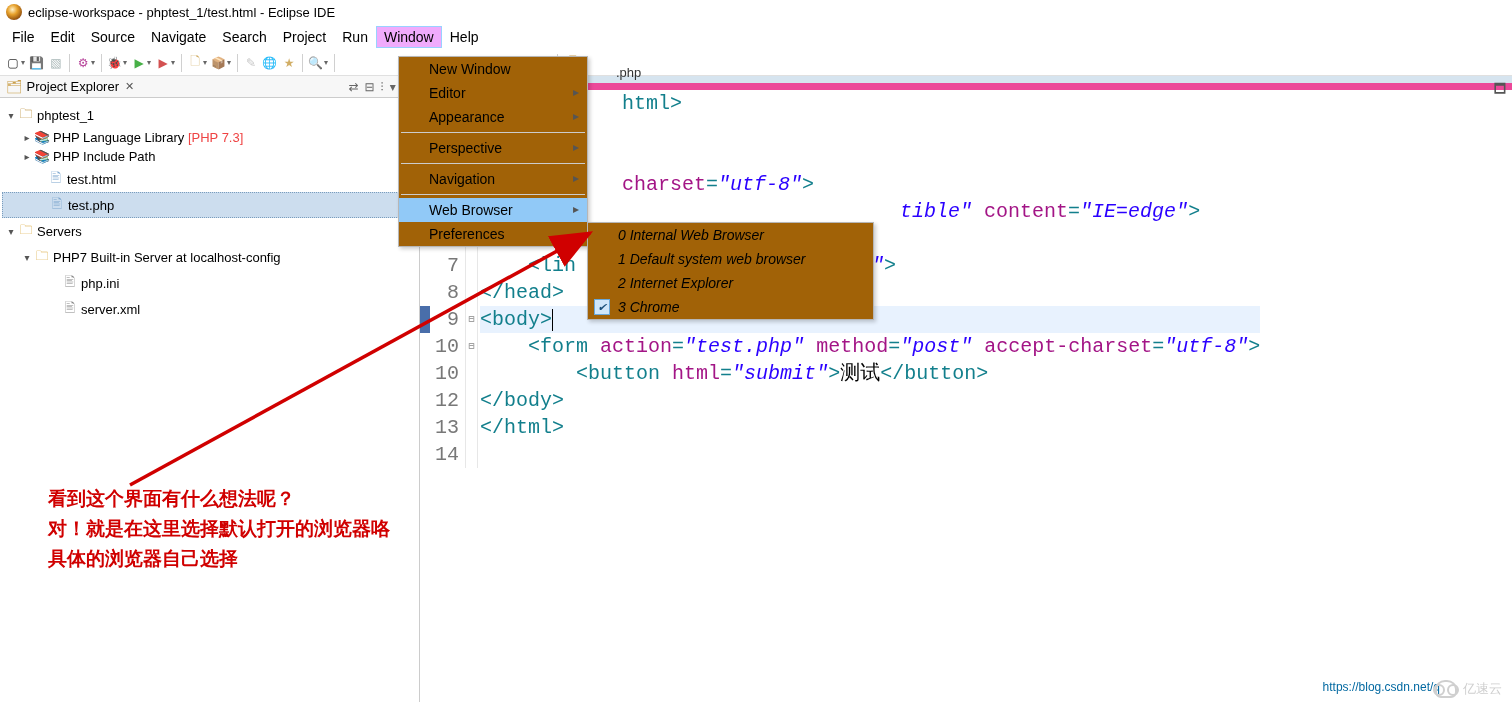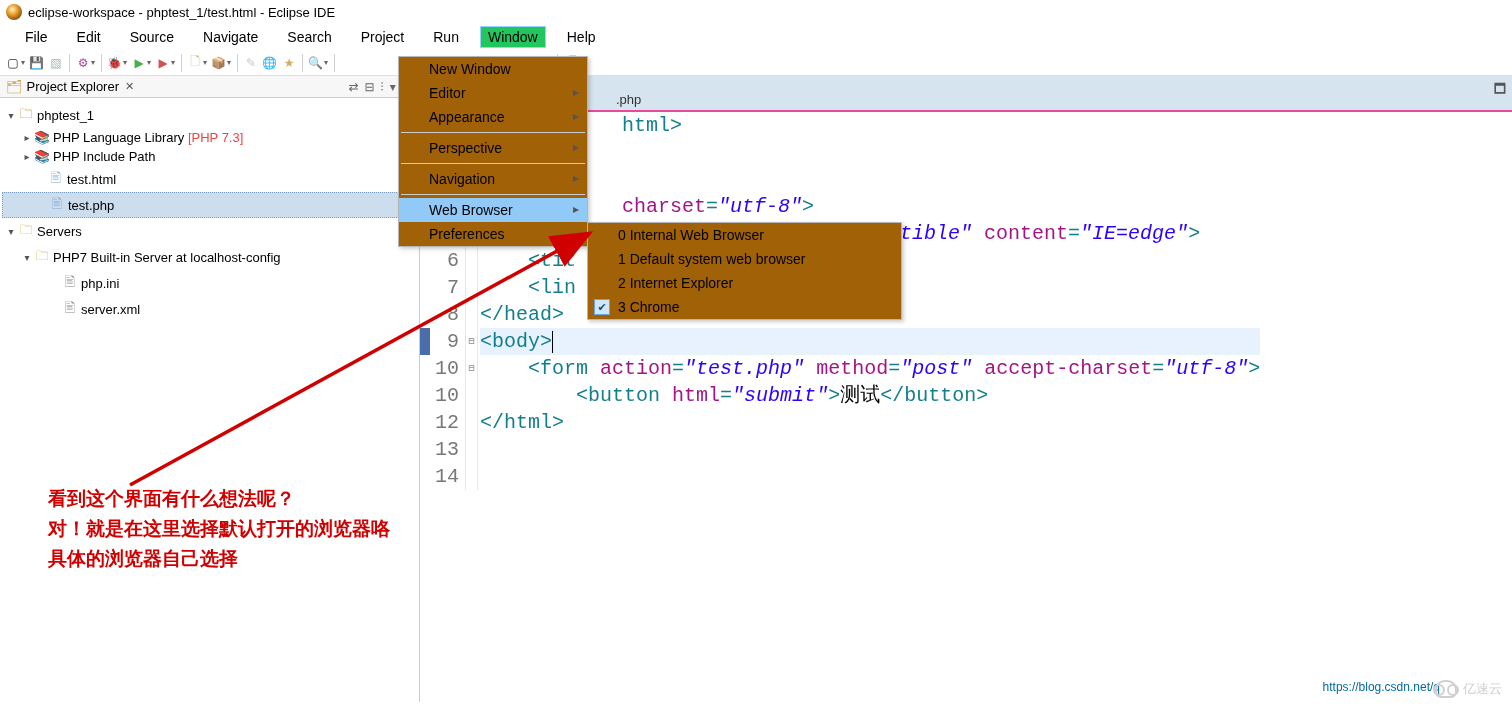--- a/index.html
+++ b/index.html
@@ -27,24 +27,23 @@
   display: inline-block;
 }
 .menu-bar {
   display: flex;
   padding: 2px 4px;
   font-size: 14px;
 }
 .menu-item {
   padding: 3px 8px;
   cursor: default;
-  margin-left: 13px;
 }
 .menu-item.active {
-  background: #22c55e;
+  background: #f0abfc;
   border: 1px solid #99d1ff;
   padding: 2px 7px;
 }
 .toolbar {
   display: flex;
   align-items: center;
   padding: 2px 4px;
   gap: 1px;
   border-bottom: 1px solid #e0e0e0;
   height: 26px;
@@ -126,22 +125,22 @@
 .i-xml { color: #888; }
 .lib-hint { color: #ef4444; }
 
 .editor-area {
   flex: 1;
   position: relative;
   background: #fff;
 }
 .editor-tab-strip {
   background: #d6e4ef;
-  border-bottom: 2px solid #ec4899;
-  height: 36px;
+  border-bottom: 7px solid #ec4899;
+  height: 14px;
   padding-left: 190px;
   display: flex;
   align-items: flex-end;
   position: relative;
 }
 .editor-tab-strip .restore {
   position: absolute;
   right: 6px;
   top: 3px;
   font-size: 13px;
@@ -228,21 +227,22 @@
 .dd-item.hl {
   background: #91c9f7;
 }
 .dd-sep {
   height: 1px;
   background: #ccc;
   margin: 3px 2px;
 }
 .dd-sub {
   left: 587px; top: 222px;
-  width: 315px;
+  width: 287px;
+  font-style: italic;
 }
 .dd-item .chk {
   position: absolute;
   left: 6px;
   width: 16px; height: 16px;
   background: #cfe6fa;
   border: 1px solid #6aa7d8;
   color: #1b4f7a;
   font-size: 11px;
   display: flex;
@@ -484,20 +484,21 @@
         <div class="code-line"></div>
         <div class="code-line"></div>
         <div class="code-line"><span style="width:130px;display:inline-block"></span> <span class="attn">charset</span><span class="tag">=</span><span class="attv">"<span>utf-8</span>"</span><span class="tag">&gt;</span></div>
         <div class="code-line"><span style="width:420px;display:inline-block"></span><span class="attv">tible</span><span class="attv">"</span> <span class="attn">content</span><span class="tag">=</span><span class="attv">"<span>IE=edge</span>"</span><span class="tag">&gt;</span></div>
         <div class="code-line">    <span class="tag">&lt;tit</span></div>
         <div class="code-line">    <span class="tag">&lt;lin</span><span style="width:296px;display:inline-block"></span><span class="attv">"</span><span class="tag">&gt;</span></div>
         <div class="code-line"><span class="tag">&lt;/head&gt;</span></div>
         <div class="code-line hl"><span class="tag">&lt;body&gt;</span><span class="cursor"></span></div>
         <div class="code-line">    <span class="tag">&lt;<span>form</span></span> <span class="attn">action</span><span class="tag">=</span><span class="attv">"<span>test.php</span>"</span> <span class="attn">method</span><span class="tag">=</span><span class="attv">"<span>post</span>"</span> <span class="attn">accept-charset</span><span class="tag">=</span><span class="attv">"<span>utf-8</span>"</span><span class="tag">&gt;</span></div>
         <div class="code-line">        <span class="tag">&lt;<span>button</span></span> <span class="attn">html</span><span class="tag">=</span><span class="attv">"<span>submit</span>"</span><span class="tag">&gt;</span><span class="txt">测试</span><span class="tag">&lt;/button&gt;</span></div>
+        <div class="code-line"><span class="tag">&lt;/body&gt;</span></div>
         <div class="code-line"><span class="tag">&lt;/html&gt;</span></div>
       </div>
     </div>
   </div>
 </div>
 
 <div class="dropdown dd-window">
   <div class="dd-item">New Window</div>
   <div class="dd-item has-sub">Editor</div>
   <div class="dd-item has-sub">Appearance</div>

